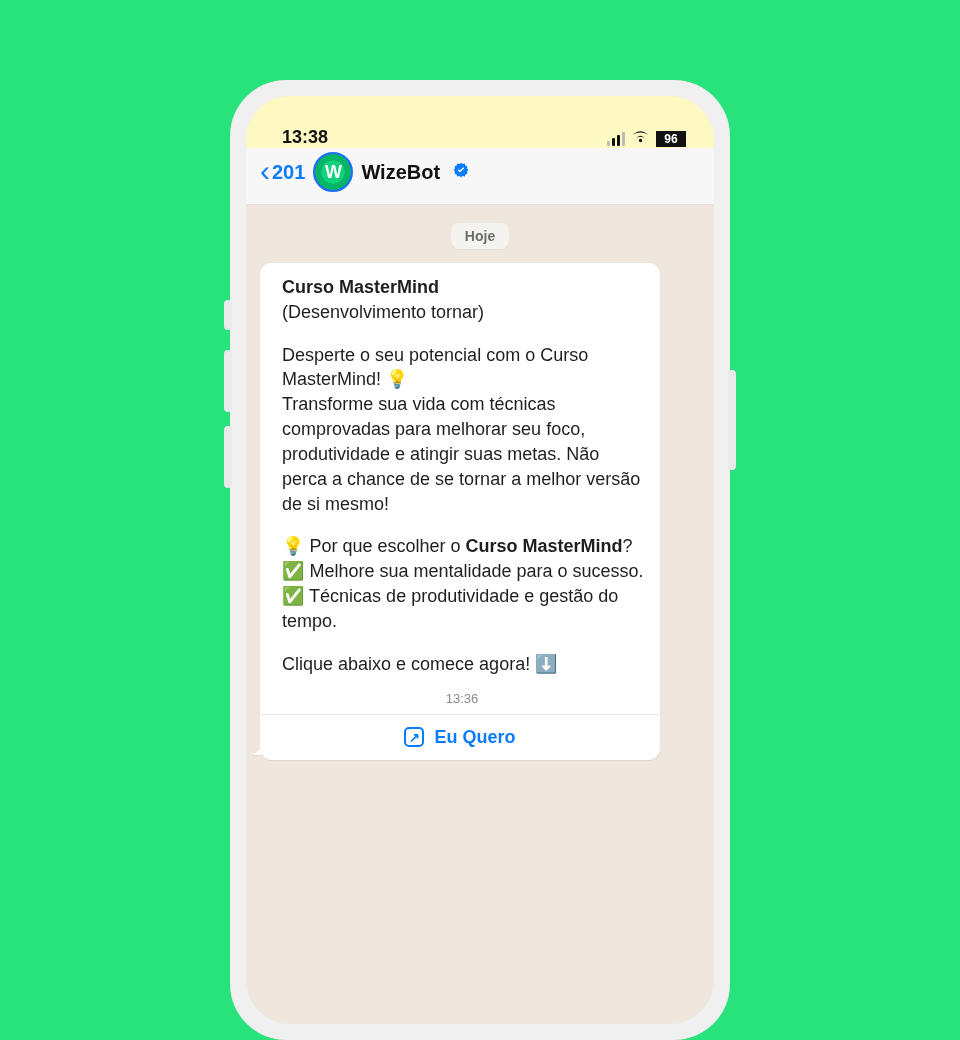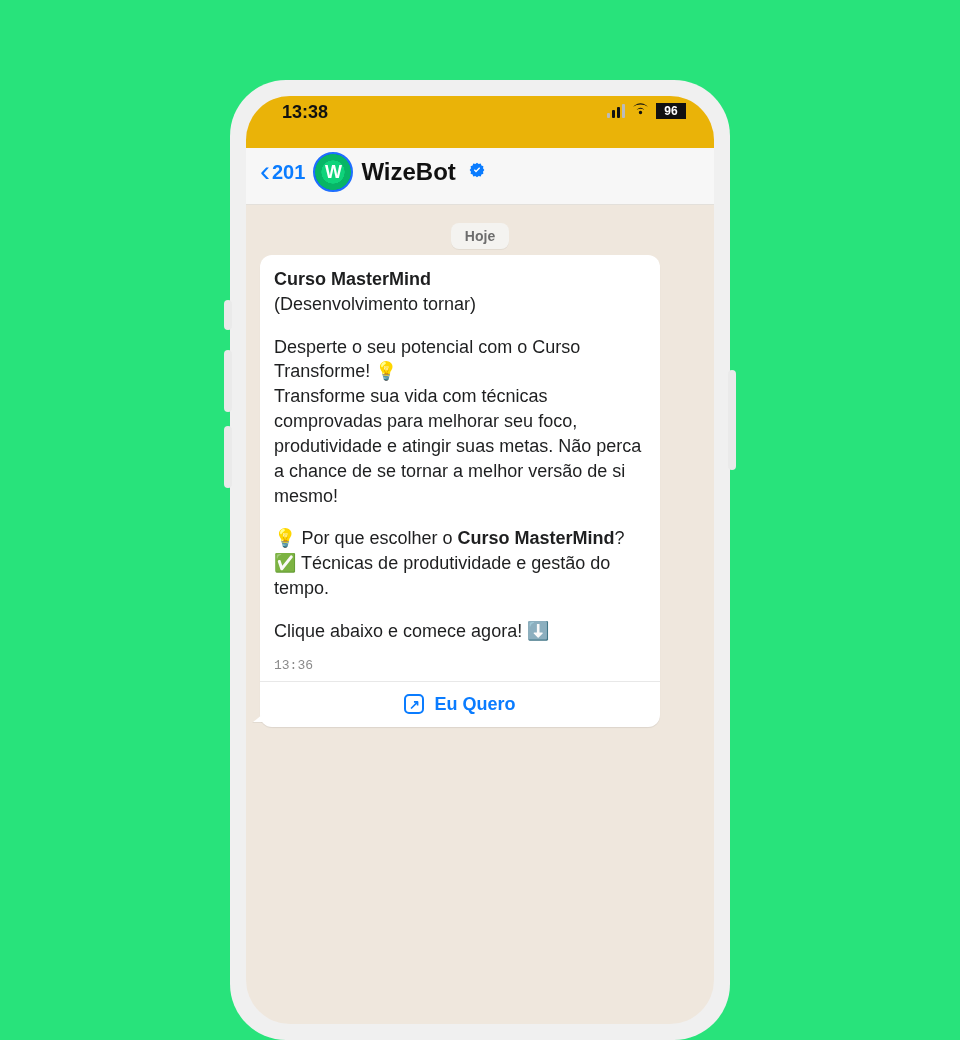--- a/index.html
+++ b/index.html
@@ -39,23 +39,23 @@
   
   .sidebtn { position: absolute; background: #eaeaea; border-radius: 4px; }
   .sb-left1 { left: -6px; top: 220px; width: 8px; height: 30px; }
   .sb-left2 { left: -6px; top: 270px; width: 8px; height: 62px; }
   .sb-left3 { left: -6px; top: 346px; width: 8px; height: 62px; }
   .sb-right { right: -6px; top: 290px; width: 8px; height: 100px; }
 
   
   .statusbar {
     height: 52px;
-    background: #eab308;
-    display: flex;
-    align-items: flex-start;
+    background: #fef9c3;
+    display: flex;
+    align-items: flex-end;
     justify-content: space-between;
     padding: 6px 28px 0 36px;
     font-weight: 700;
     font-size: 18px;
     color: #111;
   }
   .status-right { display: flex; align-items: center; gap: 6px; }
   .bars { display: inline-flex; align-items: flex-end; gap: 2px; height: 14px; }
   .bars i { width: 3px; background: #111; display: block; border-radius: 1px; }
   .bars i.dim { background: #bbb; }
@@ -78,63 +78,62 @@
   }
   .back { display: flex; align-items: center; gap: 2px; color: #0a7cff; font-size: 20px; font-weight: 600; cursor: pointer; }
   .back .chev { font-size: 30px; line-height: 1; font-weight: 400; margin-top: -3px;}
   .avatar {
     width: 40px; height: 40px; border-radius: 50%;
     background: radial-gradient(circle at 50% 50%, #0fd37a 0 45%, #07b566 46% 70%, #0e5bd4 71% 100%);
     display: flex; align-items: center; justify-content: center;
     color: #fff; font-weight: 800; font-size: 18px;
     border: 2px solid #1e6fff;
   }
-  .chat-title { font-weight: 800; font-size: 24px; color: #111; display:flex; align-items:center; gap:13px; }
+  .chat-title { font-weight: 800; font-size: 20px; color: #111; display:flex; align-items:center; gap:13px; }
   .verify { color:#0a7cff; font-size:16px; }
 
   
   .chat-body {
     flex: 1;
     padding: 18px 14px 0 14px;
     overflow: hidden;
     position: relative;
   }
   .date-pill {
-    margin: 0 auto 6px auto;
+    margin: 0 auto 14px auto;
     width: max-content;
     background: #f4f3f0;
     color: #6d6d6d;
     font-size: 14px; font-weight: 700;
     padding: 5px 14px;
     border-radius: 8px;
     box-shadow: 0 1px 0 rgba(0,0,0,.05);
   }
 
   .bubble-wrap { position: relative; width: 400px; }
   .bubble {
     background: #fff;
     border-radius: 12px;
     box-shadow: 0 1px 1px rgba(0,0,0,.08);
     overflow: hidden;
   }
   .bubble-content {
-    padding: 12px 14px 6px 14px;
+    padding: 12px 14px 6px 22px;
     font-size: 18px;
     line-height: 1.38;
     color: #1e1f20;
     position: relative;
   }
   .bubble-content b { font-weight: 800; }
   .msg-time {
-    text-align: left;
+    text-align: center;
     color: #8a8a8a;
     font-size: 13px;
     padding-right: 4px;
     margin-top: 2px;
-    font-family: Liberation Mono, monospace;
   }
   .bubble-action {
     border-top: 1px solid #e8e8e8;
     text-align: center;
     padding: 12px 0;
     color: #0a7cff;
     font-weight: 700;
     font-size: 18px;
     display:flex; align-items:center; justify-content:center; gap:10px;
     cursor: pointer;
@@ -205,25 +204,26 @@
       <div class="date-pill">Hoje</div>
 
       <div class="bubble-wrap">
         <div class="bubble">
           <div class="bubble-content">
             <div class="para">
               <b class="line">Curso MasterMind</b>
               <span class="line">(Desenvolvimento tornar)</span>
             </div>
             <div class="para">
-              <span class="line">Desperte o seu potencial com o Curso Transforme! 💡</span>
+              <span class="line">Desperte o seu potencial com o Curso MasterMind! 💡</span>
               <span class="line">Transforme sua vida com técnicas comprovadas para melhorar seu foco, produtividade e atingir suas metas. Não perca a chance de se tornar a melhor versão de si mesmo!</span>
             </div>
             <div class="para">
               <span>💡 Por que escolher o </span><b>Curso MasterMind</b><span>?</span>
+              <span class="line">✅ Melhore sua mentalidade para o sucesso.</span>
               <span class="line">✅ Técnicas de produtividade e gestão do tempo.</span>
             </div>
             <div class="para" style="margin-bottom:13px">
               <span class="line">Clique abaixo e comece agora! ⬇️</span>
             </div>
             <div class="msg-time">13:36</div>
           </div>
           <div class="bubble-action">
             <span class="ext-icon">↗</span>
             <span>Eu Quero</span>

